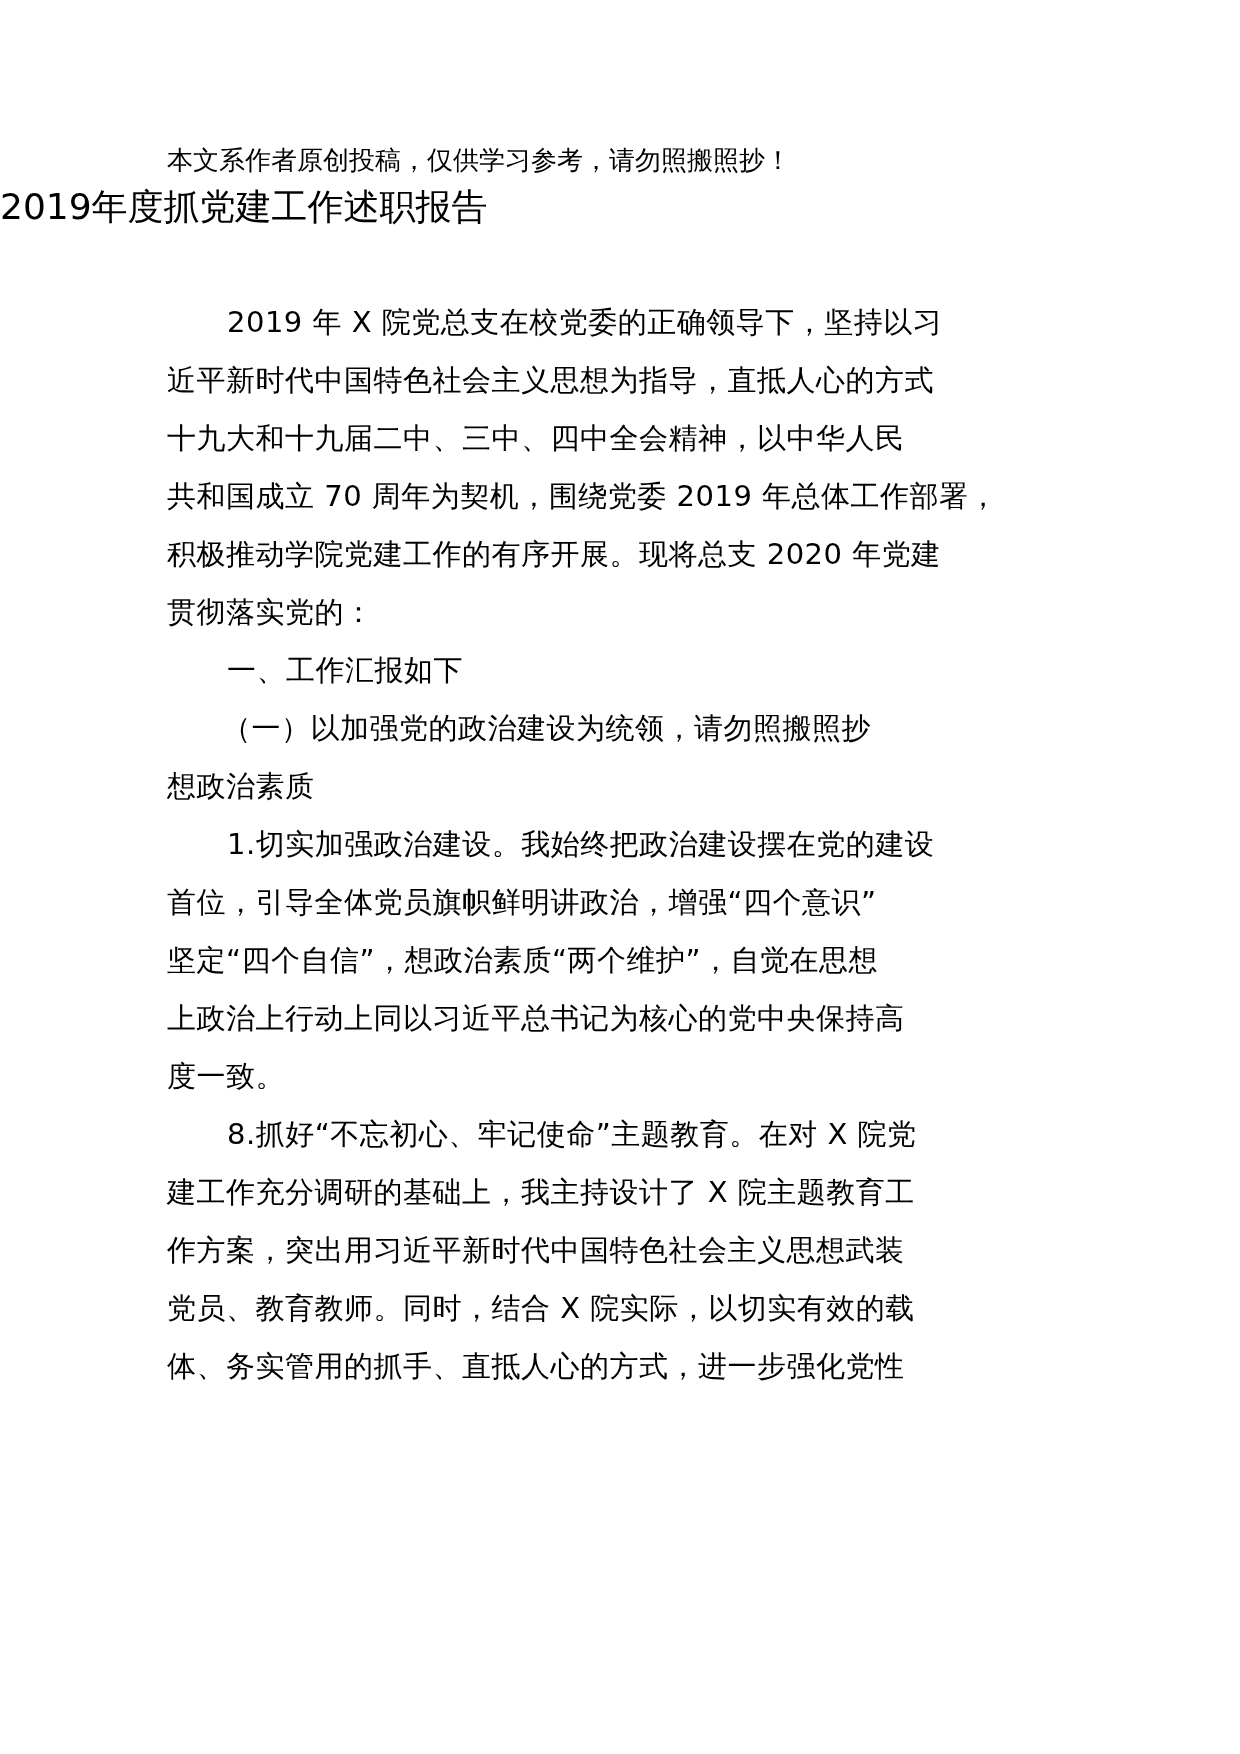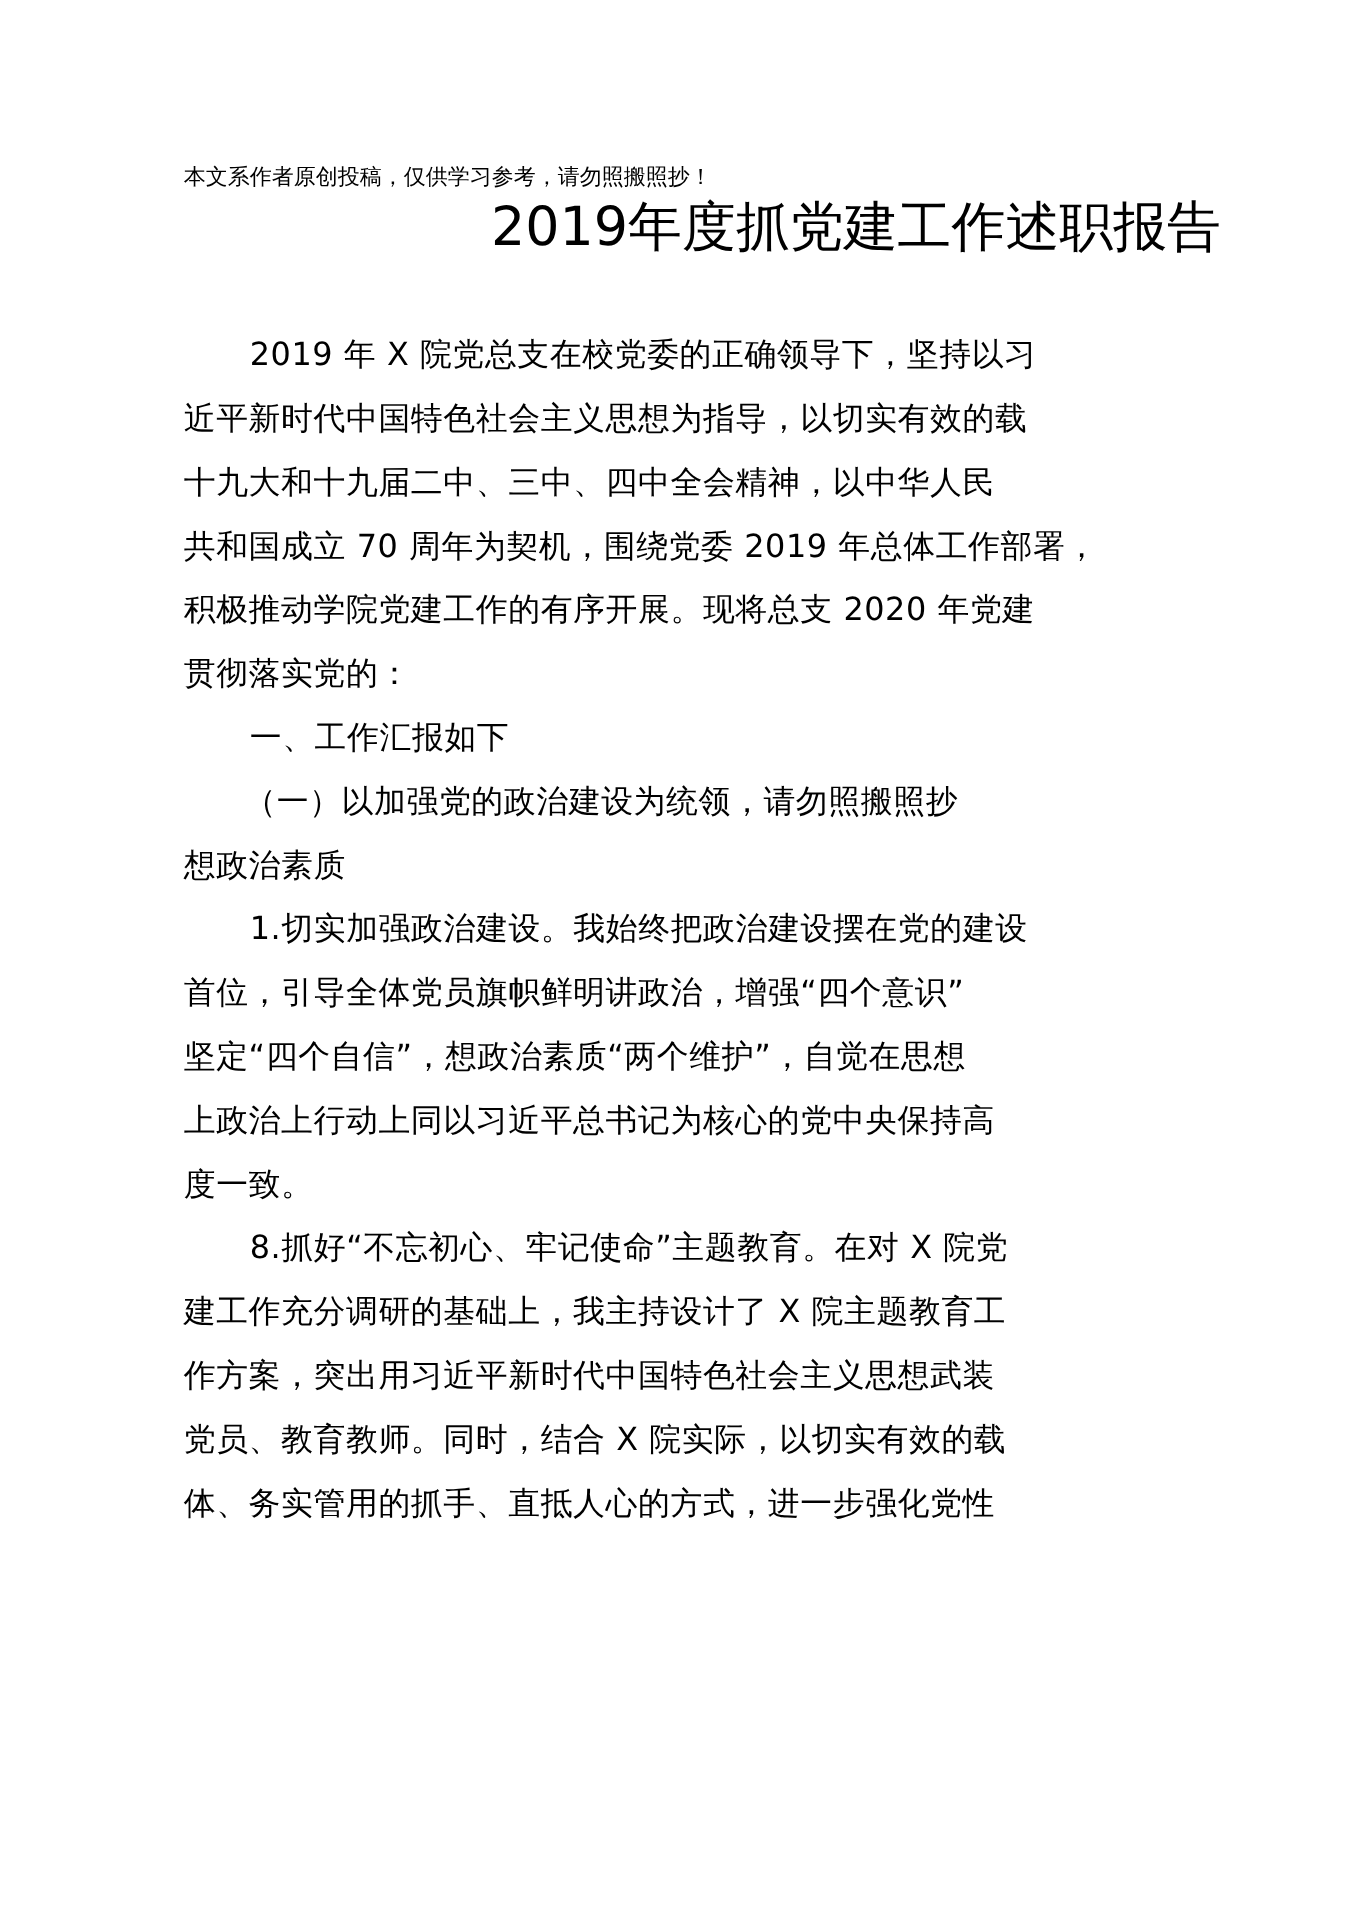--- a/index.html
+++ b/index.html
@@ -1,31 +1,31 @@
 <!DOCTYPE html>
 <html><head>
 <meta charset="utf-8">
 <style>
   html, body { margin: 0; padding: 0; background: #ffffff; }
   body { width: 1240px; height: 1754px; position: relative; overflow: hidden;
          font-family: "DejaVu Sans", "Liberation Sans", sans-serif; color: #000; }
-  .notice { position: absolute; left: 167px; top: 146px; font-size: 20px; line-height: 28px; white-space: nowrap; }
-  .title { position: absolute; left: 0; width: 1110px; top: 180px; text-align: right; font-size: 49px; line-height: 54px; white-space: nowrap; }
+  .notice { position: absolute; left: 167px; top: 146px; font-size: 26px; line-height: 28px; white-space: nowrap; }
+  .title { position: absolute; left: 0; width: 1110px; top: 180px; text-align: left; font-size: 36px; line-height: 54px; white-space: nowrap; }
   .line { position: absolute; left: 167px; font-size: 29px; line-height: 40px; white-space: nowrap; letter-spacing: 0.5px; }
   .indent { left: 227px; }
 </style>
 </head>
 <body>
 
 <div>
   <div class="notice">本文系作者原创投稿，仅供学习参考，请勿照搬照抄！</div>
   <div class="title">2019年度抓党建工作述职报告</div>
 
   <div class="line indent" style="top:302px">2019 年 X 院党总支在校党委的正确领导下，坚持以习</div>
-  <div class="line" style="top:360px">近平新时代中国特色社会主义思想为指导，以切实有效的载</div>
+  <div class="line" style="top:360px">近平新时代中国特色社会主义思想为指导，直抵人心的方式</div>
   <div class="line" style="top:418px">十九大和十九届二中、三中、四中全会精神，以中华人民</div>
   <div class="line" style="top:476px">共和国成立 70 周年为契机，围绕党委 2019 年总体工作部署，</div>
   <div class="line" style="top:534px">积极推动学院党建工作的有序开展。现将总支 2020 年党建</div>
   <div class="line" style="top:592px">贯彻落实党的：</div>
   <div class="line indent" style="top:650px">一、工作汇报如下</div>
   <div class="line" style="top:708px; left:222px">（一）以加强党的政治建设为统领，请勿照搬照抄</div>
   <div class="line" style="top:766px">想政治素质</div>
   <div class="line indent" style="top:824px">1.切实加强政治建设。我始终把政治建设摆在党的建设</div>
   <div class="line" style="top:882px">首位，引导全体党员旗帜鲜明讲政治，增强“四个意识”</div>
   <div class="line" style="top:940px">坚定“四个自信”，想政治素质“两个维护”，自觉在思想</div>

